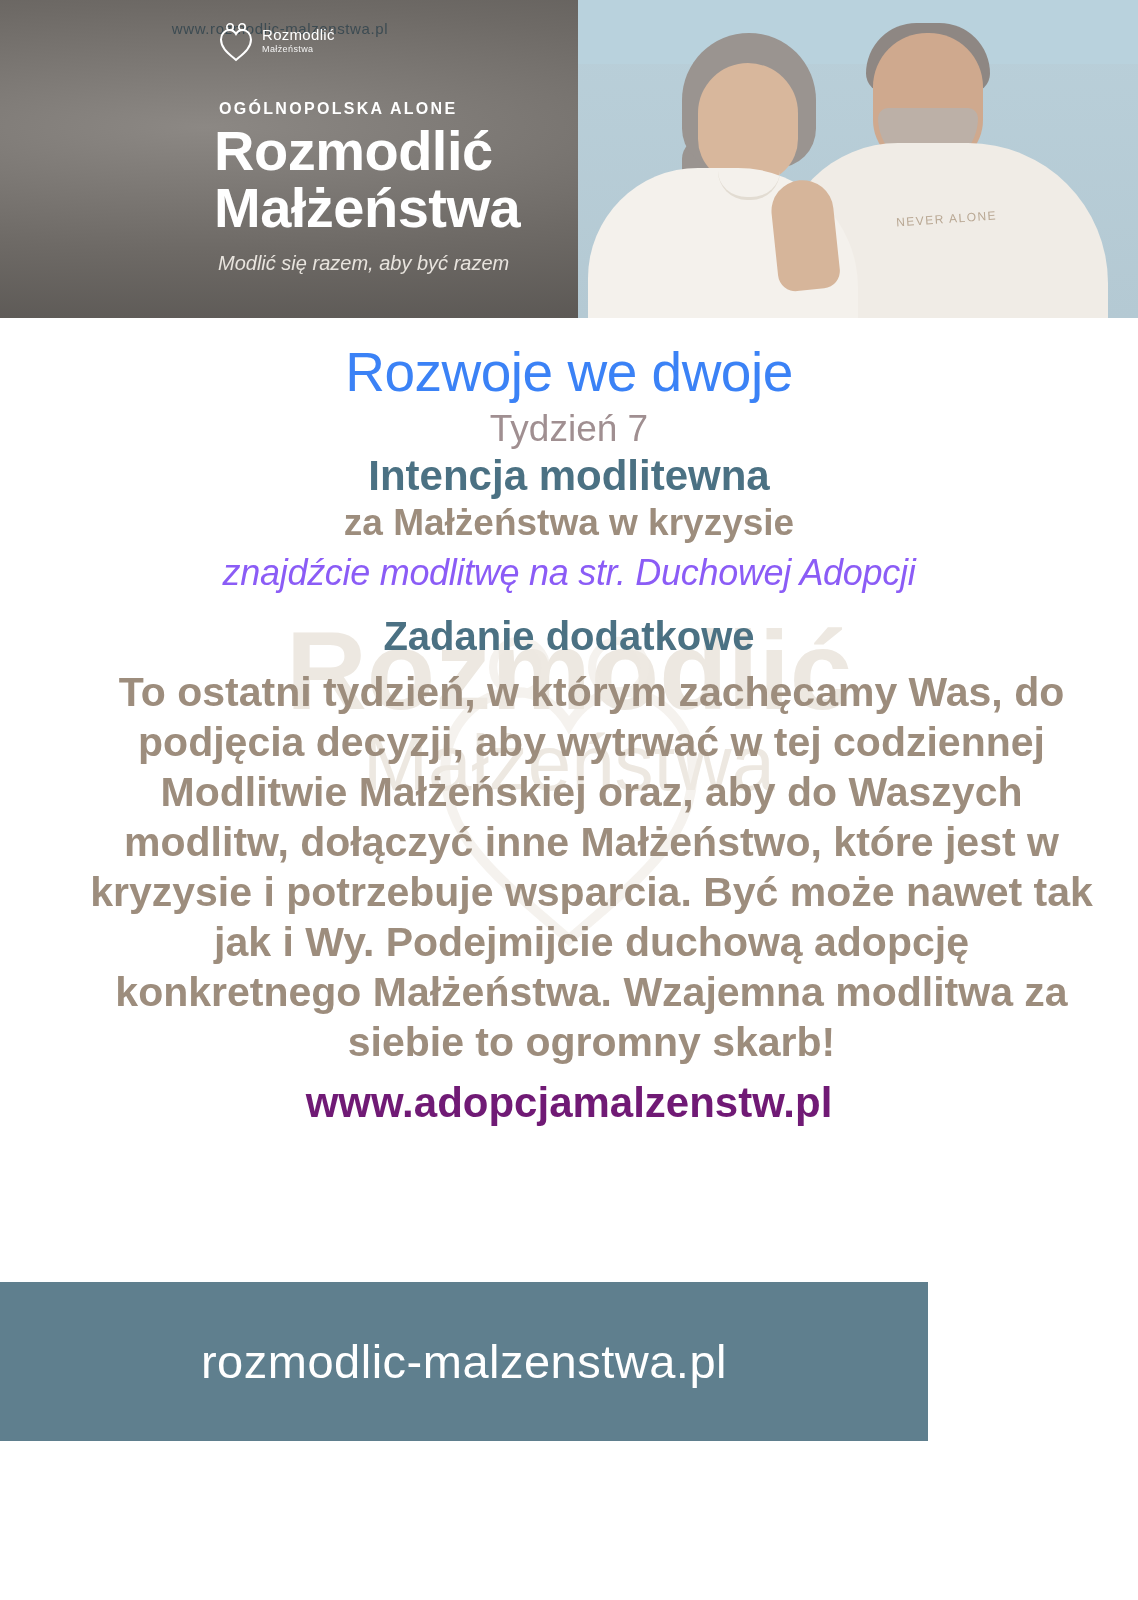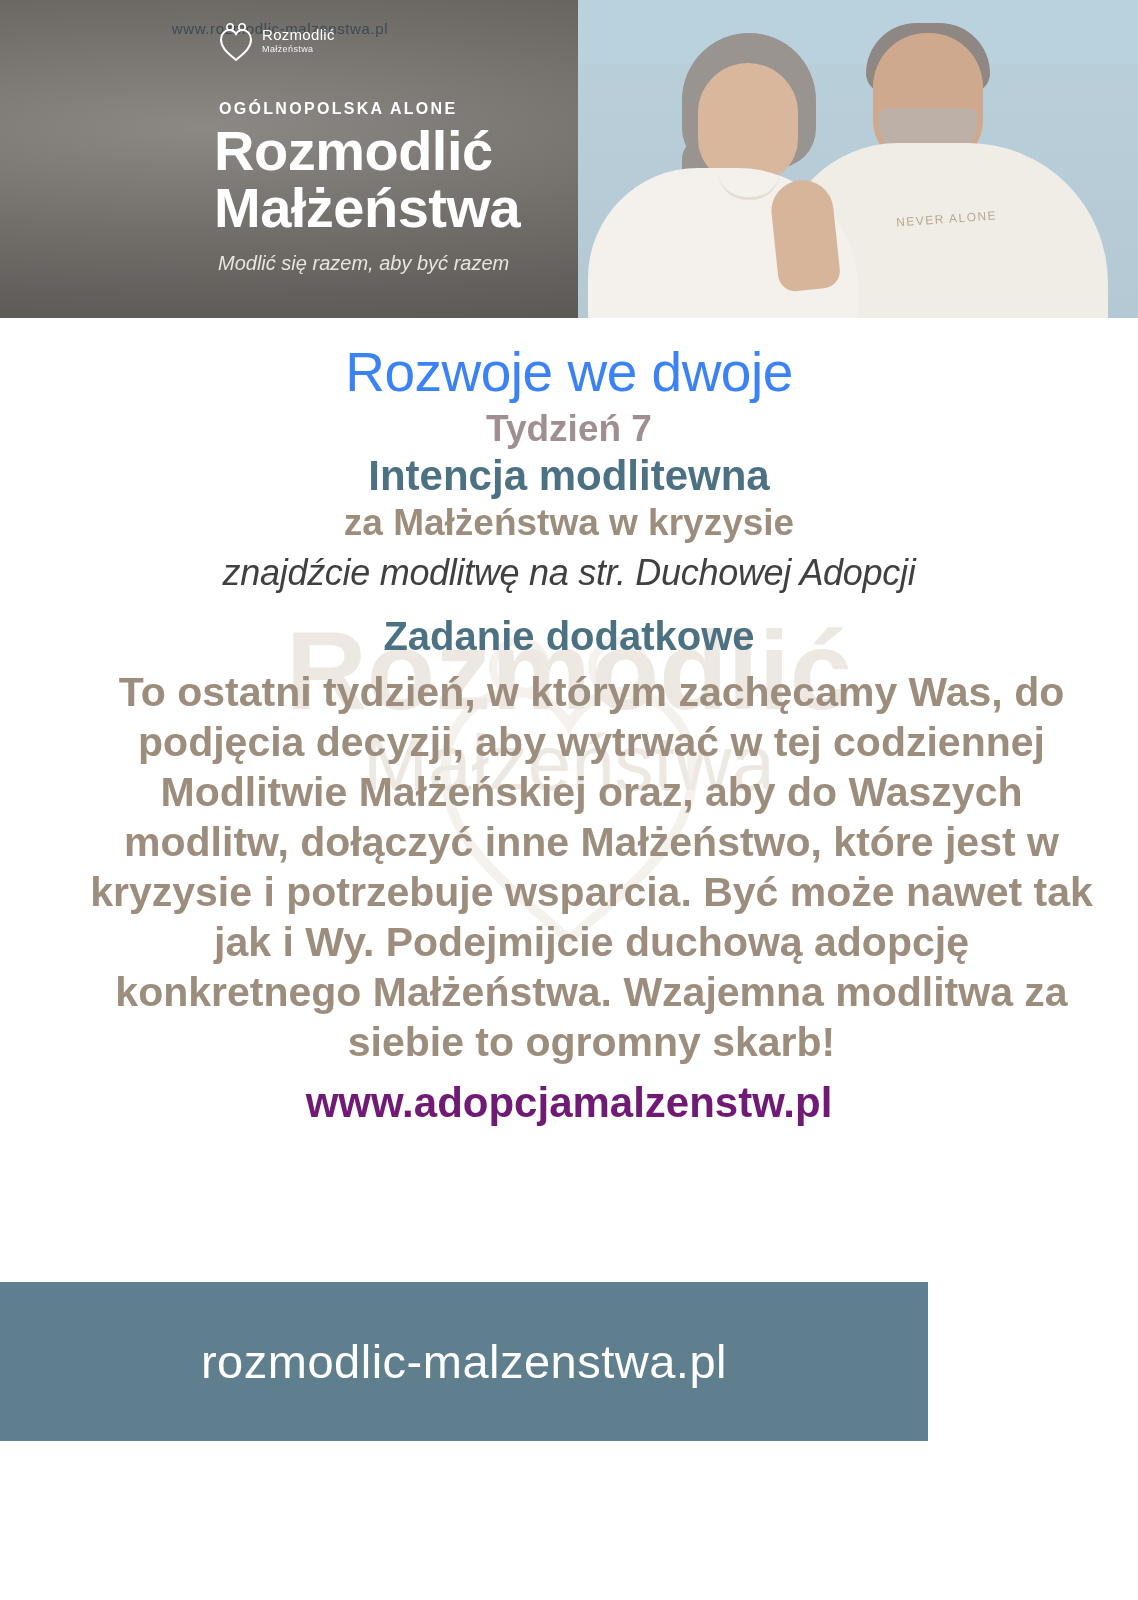--- a/index.html
+++ b/index.html
@@ -249,40 +249,40 @@
   }
   .h-title {
     font-size: 55px;
     font-weight: normal;
     color: #3b82f6;
     margin: 22px 0 0;
     letter-spacing: -0.5px;
   }
   .h-week {
     font-size: 37px;
-    font-weight: bold;
+    font-weight: normal;
     color: #a08f91;
     margin: 4px 0 0;
   }
   .h-intention {
     font-size: 42px;
     font-weight: bold;
     color: #4b7183;
     margin: 2px 0 0;
   }
   .h-for {
     font-size: 37px;
     font-weight: bold;
     color: #9d8d7d;
     margin: 2px 0 0;
   }
   .h-find {
     font-size: 36px;
     font-style: italic;
-    color: #404040;
+    color: #8b5cf6;
     margin: 8px 0 0;
     letter-spacing: -0.3px;
   }
   .h-task {
     font-size: 40px;
     font-weight: bold;
     color: #4b7183;
     margin: 20px 0 0;
   }
   .body-text {

